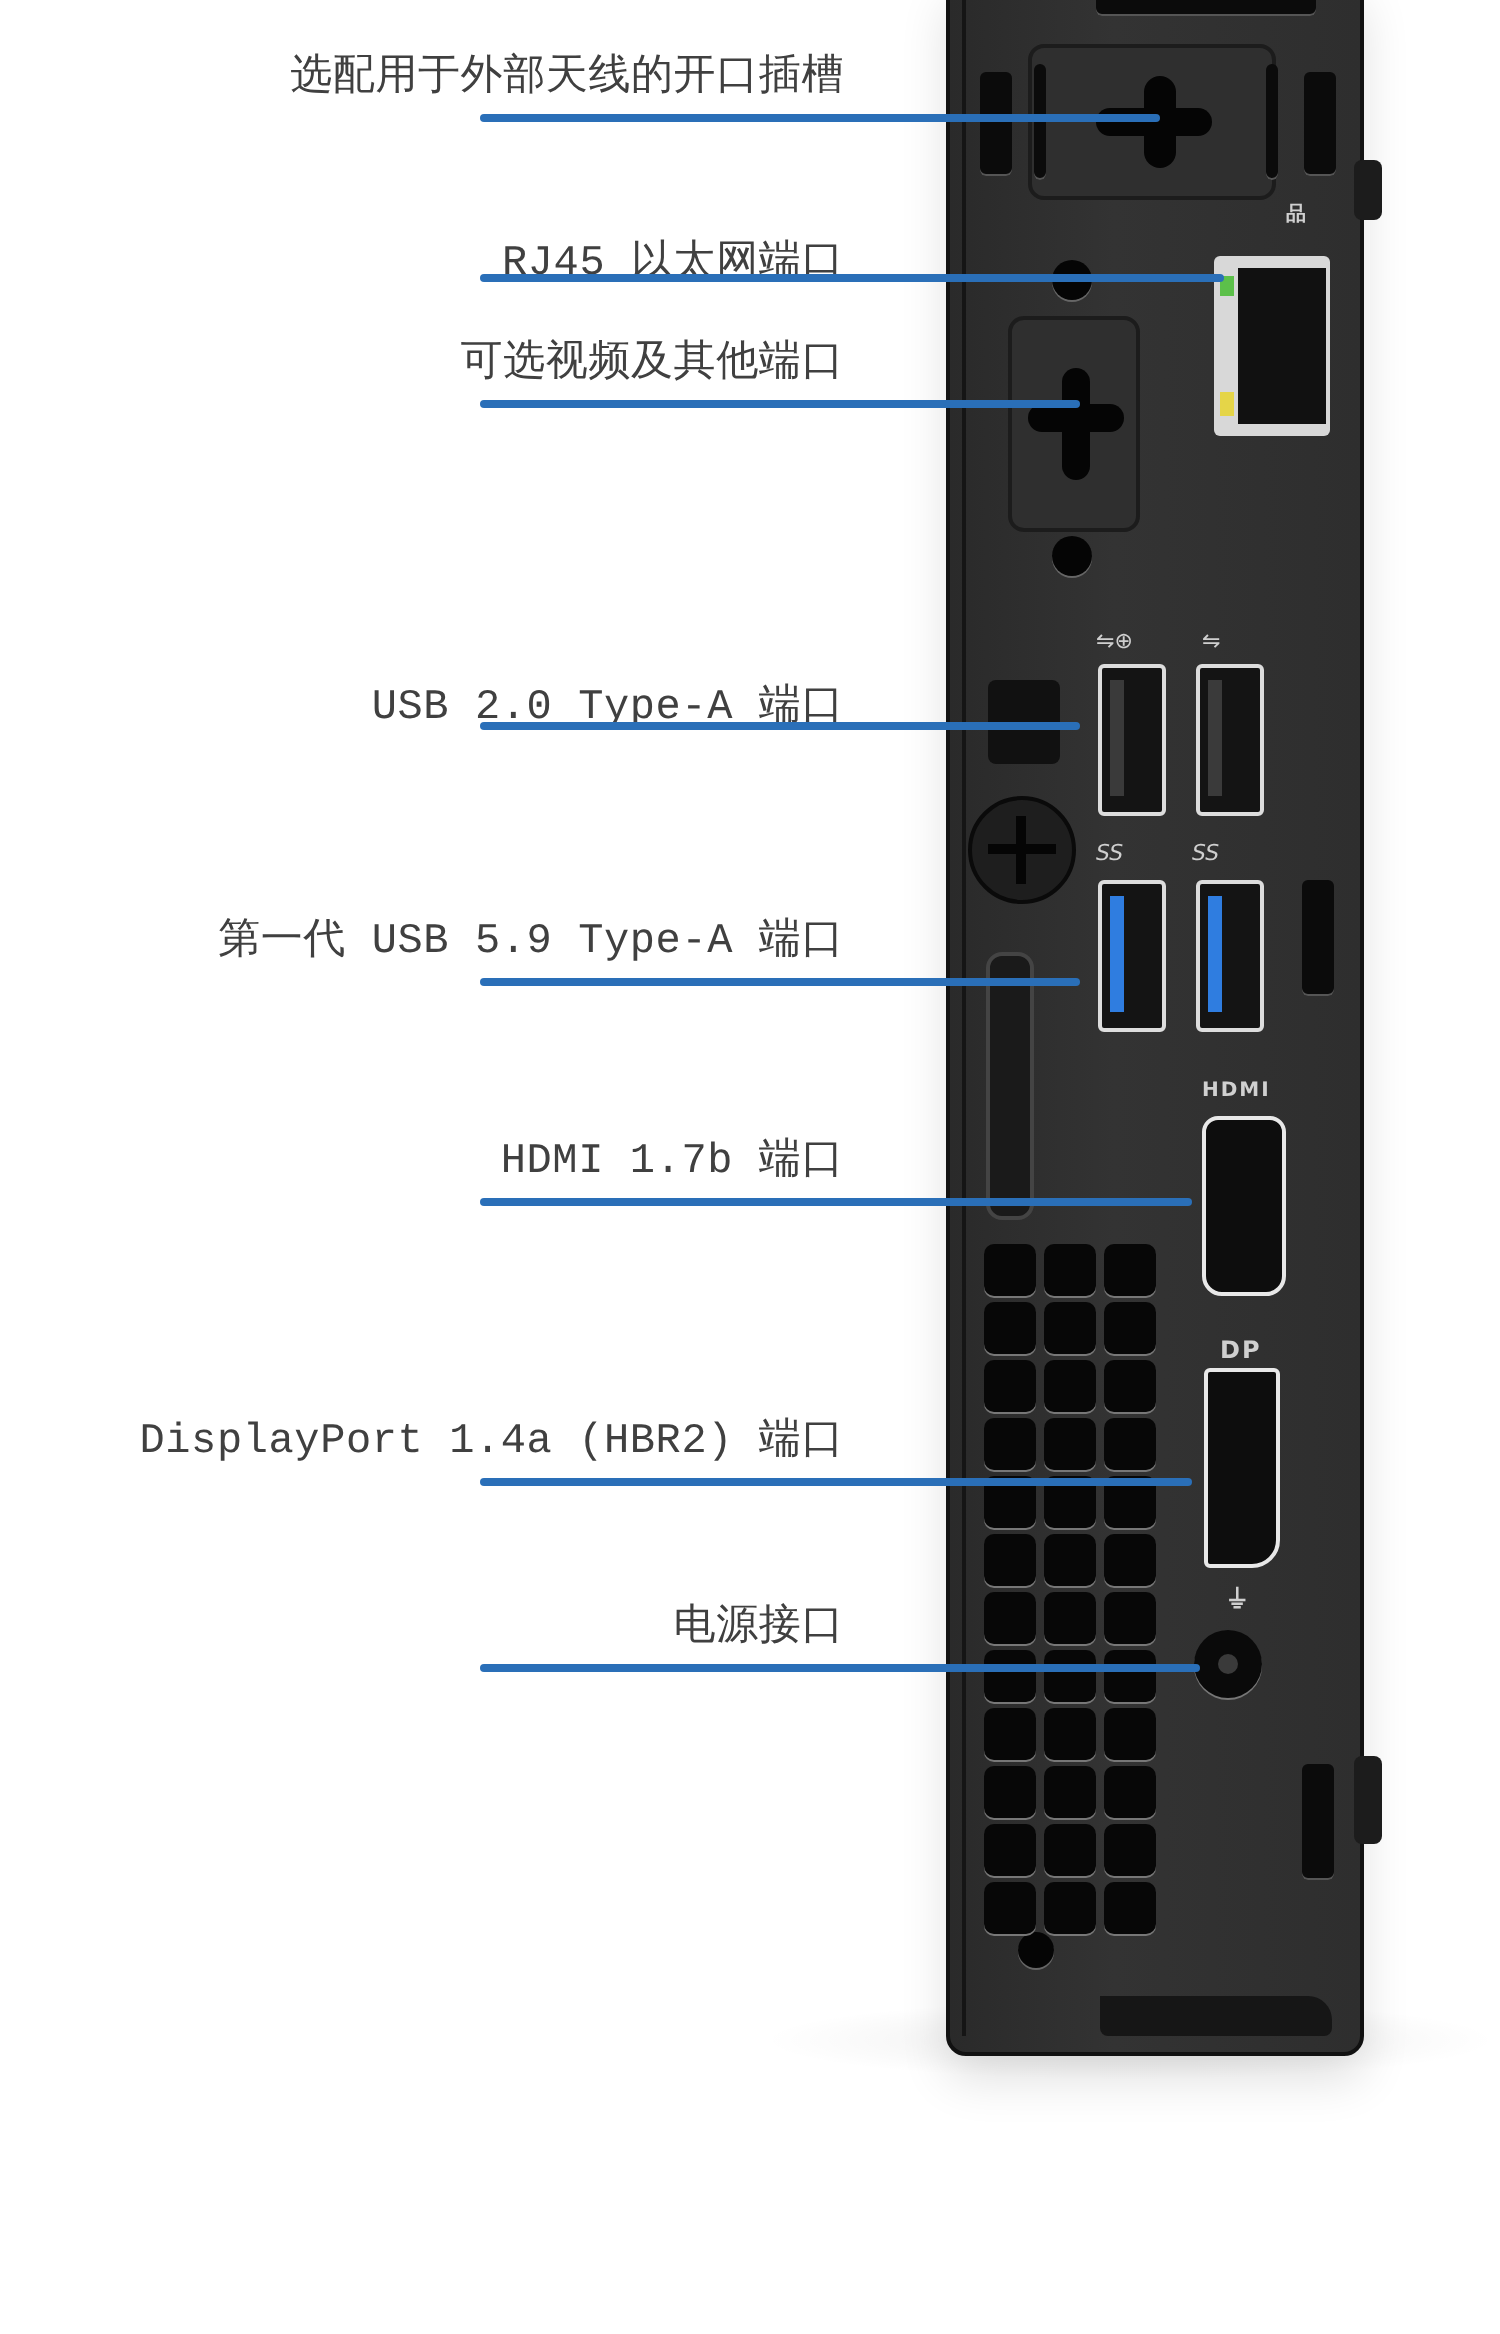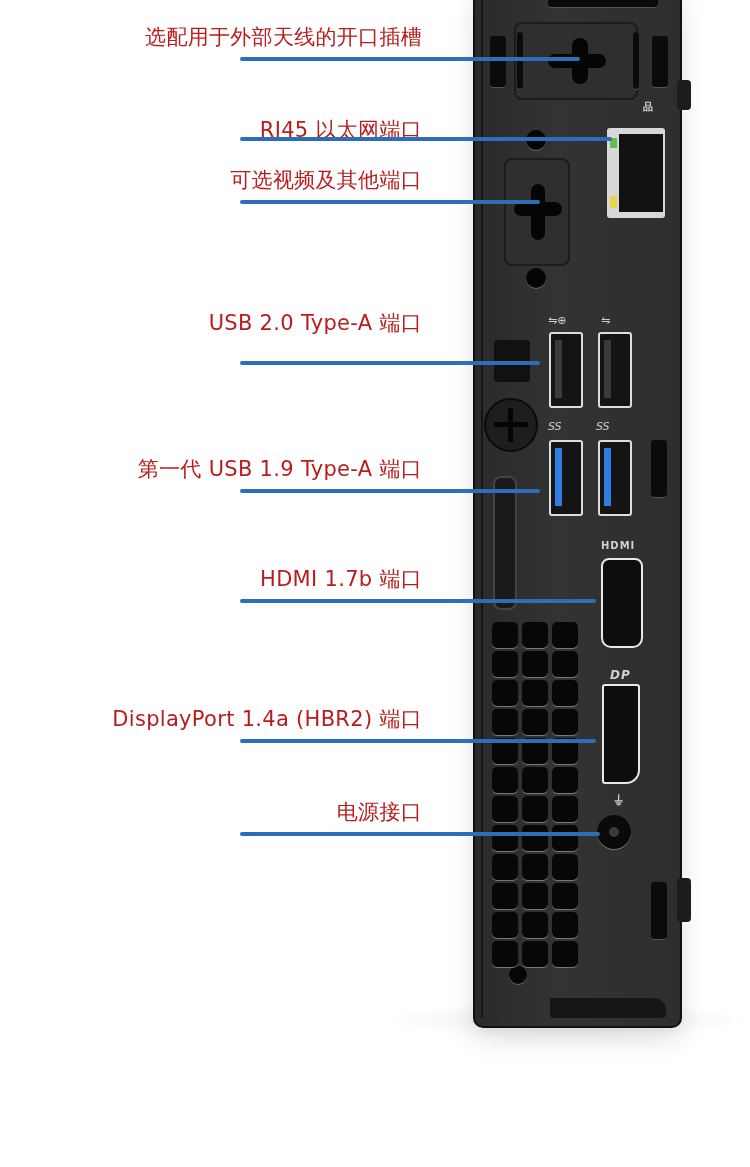--- a/index.html
+++ b/index.html
@@ -1,17 +1,17 @@
 <!DOCTYPE html>
 <html><head>
 <meta charset="utf-8">
 <style>
   html, body { margin:0; padding:0; }
   body { width:750px; height:1167px; background:#ffffff; position:relative; overflow:hidden; font-family:"DejaVu Sans","Liberation Sans",sans-serif; }
-  .label { position:absolute; right:328px; color:#b91c1c; font-size:21px; white-space:nowrap; text-align:right; letter-spacing:0.3px; }
+  .label { position:absolute; right:328px; color:#404040; font-size:21px; white-space:nowrap; text-align:right; letter-spacing:0.3px;font-family:Liberation Mono, monospace; }
   .leader { position:absolute; left:240px; height:4px; background:#2a6fb8; border-radius:2px; z-index:5; }
   .case { position:absolute; left:473px; top:-12px; width:205px; height:1036px; background:linear-gradient(90deg,#2a2a2a 0%,#333 40%,#2e2e2e 100%); border:2px solid #111; border-radius:10px; box-shadow:0 12px 24px rgba(0,0,0,0.12); }
   .case .edge { position:absolute; left:6px; top:0; bottom:8px; width:2px; background:#151515; }
   .shadow-floor { position:absolute; left:380px; top:1000px; width:370px; height:40px; background:radial-gradient(ellipse at center, rgba(0,0,0,0.08), rgba(0,0,0,0) 70%); }
   .slot { position:absolute; background:#0b0b0b; border-radius:3px; box-shadow:inset 0 -1px 0 #555; }
   .plate { position:absolute; border:2px solid #1c1c1c; border-radius:8px; background:#2f2f2f; }
   .cross-v { position:absolute; background:#050505; border-radius:10px; }
   .cross-h { position:absolute; background:#050505; border-radius:10px; }
   .hole { position:absolute; background:#050505; border-radius:50%; box-shadow:0 1px 0 #666; }
   .rj45 { position:absolute; left:607px; top:128px; width:58px; height:90px; background:#d8d8d8; border-radius:3px; }
@@ -95,21 +95,21 @@
 <div class="usb blue" style="left:598px;top:440px;">
     <div class="tongue"></div>
   </div>
 
 <div class="slot" style="left:651px;top:440px;width:16px;height:58px;"></div>
 <div class="slot" style="left:651px;top:882px;width:16px;height:58px;"></div>
 
 <div class="icon-txt" style="left:601px;top:540px;">HDMI</div>
 <div class="hdmi"></div>
 
-<div class="icon-txt" style="left:610px;top:668px;font-size:12px;font-style:italic;">DP</div>
+<div class="icon-txt" style="left:610px;top:668px;font-size:12px;">DP</div>
 <div class="dp"></div>
 
 <div class="icon-txt" style="left:614px;top:793px;font-size:13px;">⏚</div>
 <div class="dc">
     <div class="pin"></div>
   </div>
 
 <div id="vents">
     <div class="vent" style="left: 492px; top: 622px;"></div>
     <div class="vent" style="left: 522px; top: 622px;"></div>
@@ -151,23 +151,23 @@
 
 <div class="latch" style="left:550px;top:998px;width:116px;height:20px;background:#161616;border-radius:0 12px 4px 4px;"></div>
 
 <div id="callouts">
     <div class="label" style="top: 23px;">选配用于外部天线的开口插槽</div>
     <div class="leader" style="top: 57px; width: 340px;"></div>
     <div class="label" style="top: 116px;">RJ45 以太网端口</div>
     <div class="leader" style="top: 137px; width: 372px;"></div>
     <div class="label" style="top: 166px;">可选视频及其他端口</div>
     <div class="leader" style="top: 200px; width: 300px;"></div>
-    <div class="label" style="top: 309px; margin-left: 20px;">USB 2.0 Type-A 端口</div>
+    <div class="label" style="top: 338px; margin-left: 20px;">USB 2.0 Type-A 端口</div>
     <div class="leader" style="top: 361px; width: 300px;"></div>
-    <div class="label" style="top: 455px;">第一代 USB 1.9 Type-A 端口</div>
+    <div class="label" style="top: 455px;">第一代 USB 5.9 Type-A 端口</div>
     <div class="leader" style="top: 489px; width: 300px;"></div>
     <div class="label" style="top: 565px;">HDMI 1.7b 端口</div>
     <div class="leader" style="top: 599px; width: 356px;"></div>
     <div class="label" style="top: 705px;">DisplayPort 1.4a (HBR2) 端口</div>
     <div class="leader" style="top: 739px; width: 356px;"></div>
     <div class="label" style="top: 798px;">电源接口</div>
     <div class="leader" style="top: 832px; width: 360px;"></div>
   </div>
 
 </body></html>

